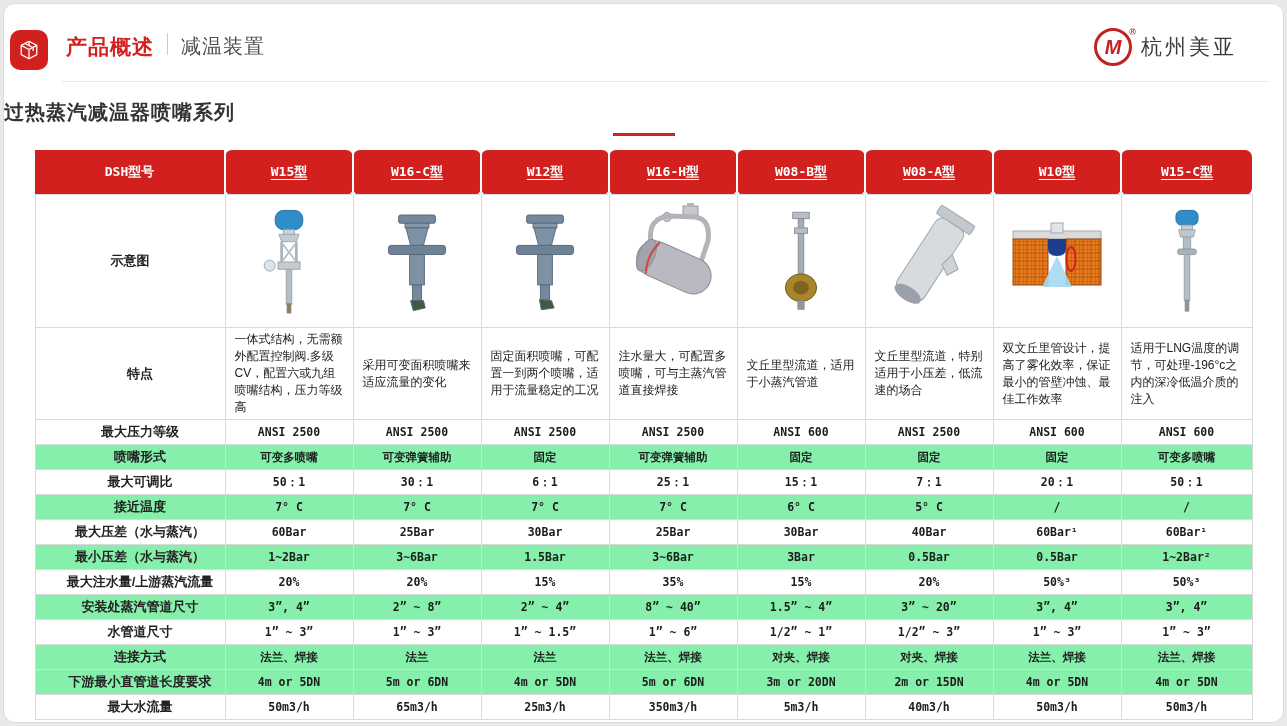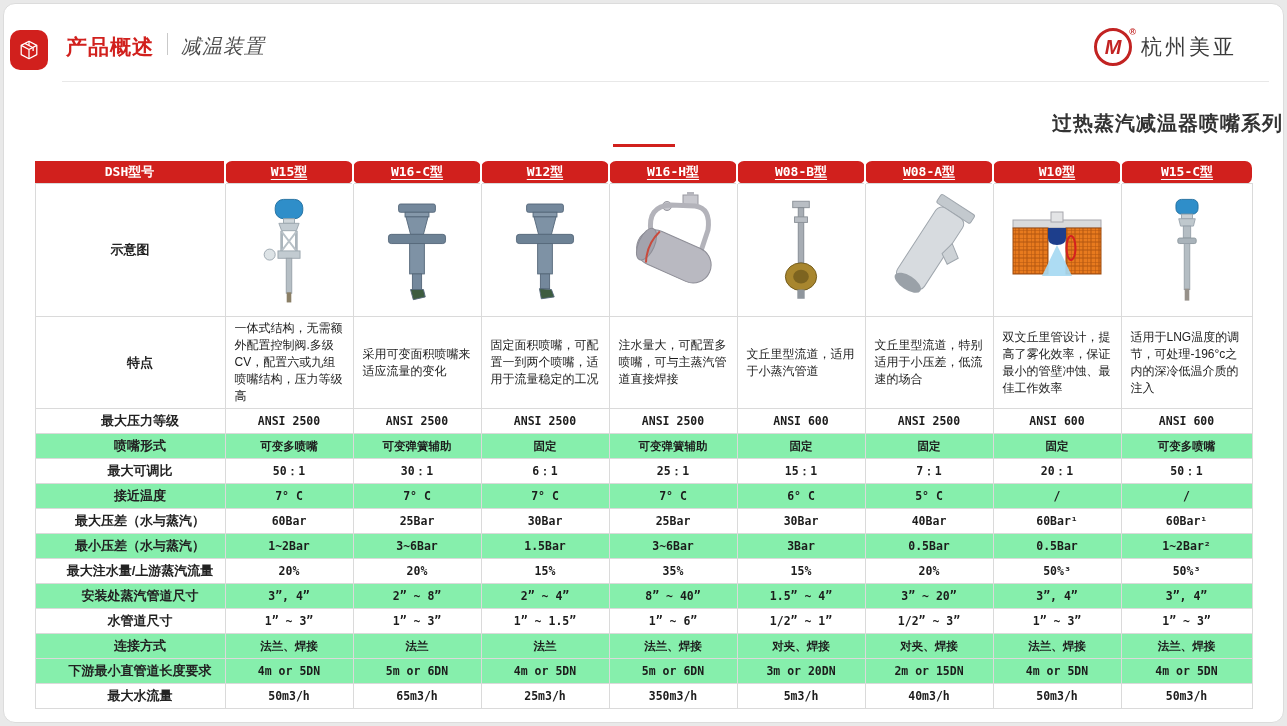--- a/index.html
+++ b/index.html
@@ -17,39 +17,39 @@
   .hdr{position:relative;height:78px;}
   .hdr-line{position:absolute;left:58px;right:14px;bottom:0;height:1px;background:#e8e8e8;}
   .badge{
     position:absolute;left:6px;top:26px;width:38px;height:40px;
     background:#d1201d;border-radius:10px;
     display:flex;align-items:center;justify-content:center;
   }
   .crumb{position:absolute;left:62px;top:29px;display:flex;align-items:flex-start;gap:13px;}
   .crumb-primary{font-size:21px;font-weight:bold;color:#d1201d;letter-spacing:1px;}
   .crumb-div{width:1px;height:22px;background:#c9c9c9;}
-  .crumb-secondary{font-size:20px;color:#4c4c4c;letter-spacing:1px;font-style:italic;}
+  .crumb-secondary{font-size:20px;color:#4c4c4c;letter-spacing:1px;}
   .logo{position:absolute;right:46px;top:24px;display:flex;align-items:center;gap:9px;}
   .logo-mark{
     position:relative;width:38px;height:38px;border:3px solid #c22322;border-radius:50%;
     display:flex;align-items:center;justify-content:center;box-sizing:border-box;
     color:#c22322;font-size:20px;font-weight:bold;font-style:italic;
   }
   .logo-reg{position:absolute;top:-4px;right:-7px;font-size:9px;color:#c22322;font-style:normal;}
   .logo-text{font-size:21px;color:#3c3c3c;letter-spacing:3px;}
   
-  .title-wrap{text-align:right;margin-top:28px;}
+  .title-wrap{text-align:left;margin-top:17px;}
   .page-title{margin:0;font-size:20px;font-weight:bold;color:#333;letter-spacing:1px;display:inline-block;}
   .title-underline{width:62px;height:3px;background:#d1201d;margin:7px auto 0;}
   
   table{
     border-collapse:collapse;table-layout:fixed;width:1217px;margin:14px auto 0;
   }
   th{
-    background:#d1201d;color:#fff;height:22px;padding:0;
+    background:#d1201d;color:#fff;height:22px;padding:11px;
     font-size:13px;font-weight:bold;
     font-family:"DejaVu Sans Mono","Liberation Sans",sans-serif;
     border-left:2px solid #fff;
     margin-left:36px;
   }
   th:first-child{border-left:none;}
   th.u{text-decoration:underline;text-underline-offset:3px;border-radius:7px;}
   td{
     border:1px solid #dadada;text-align:center;vertical-align:middle;
     color:#1c1c1c;padding:0 4px;overflow:hidden;

